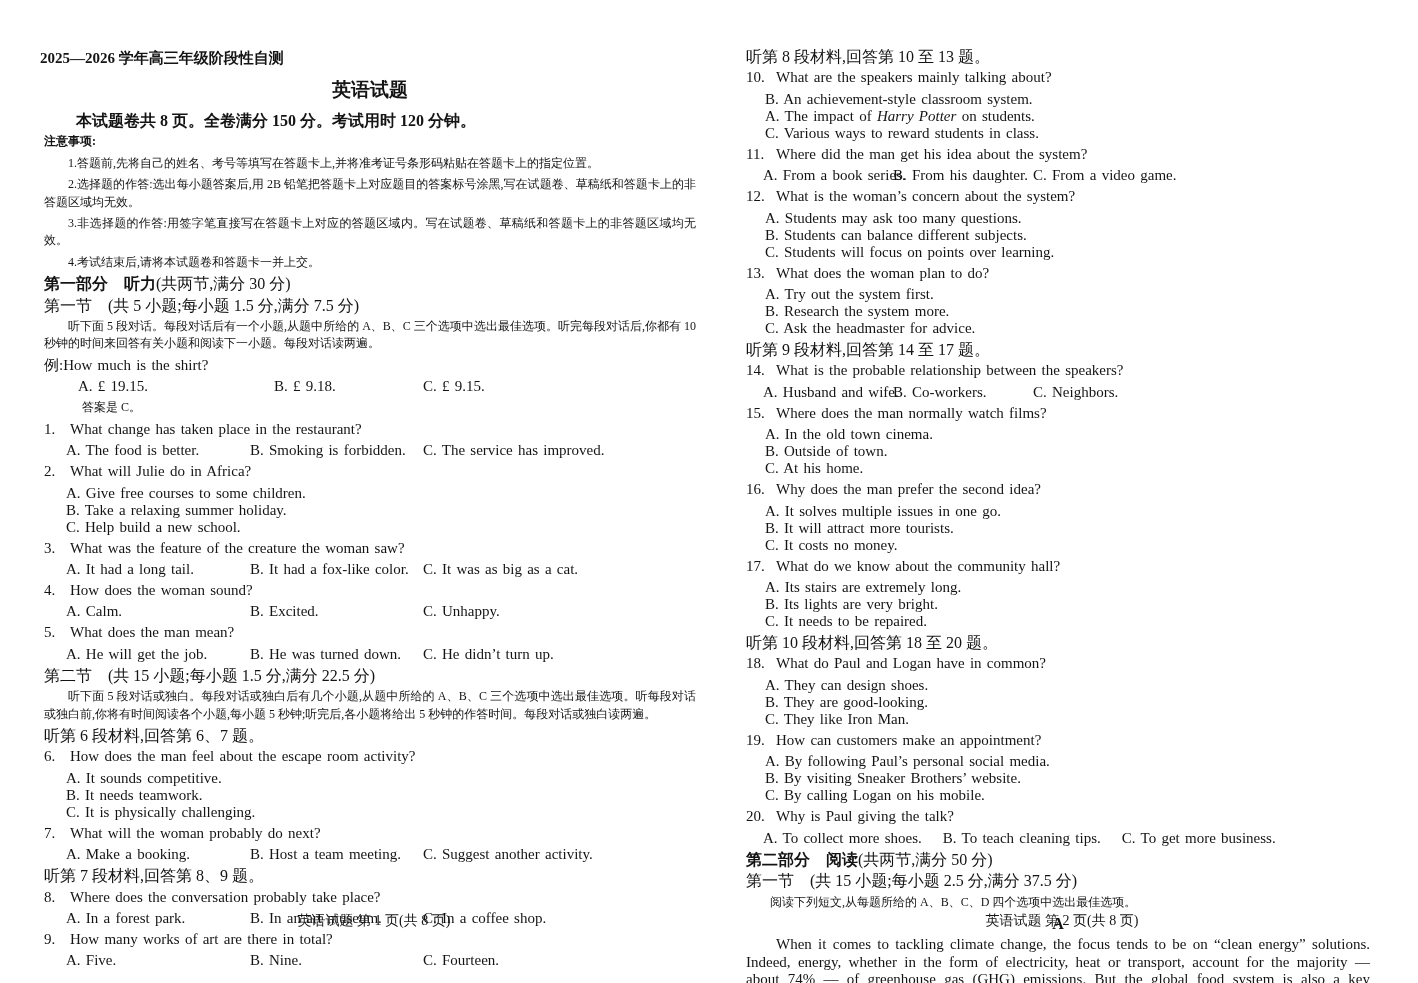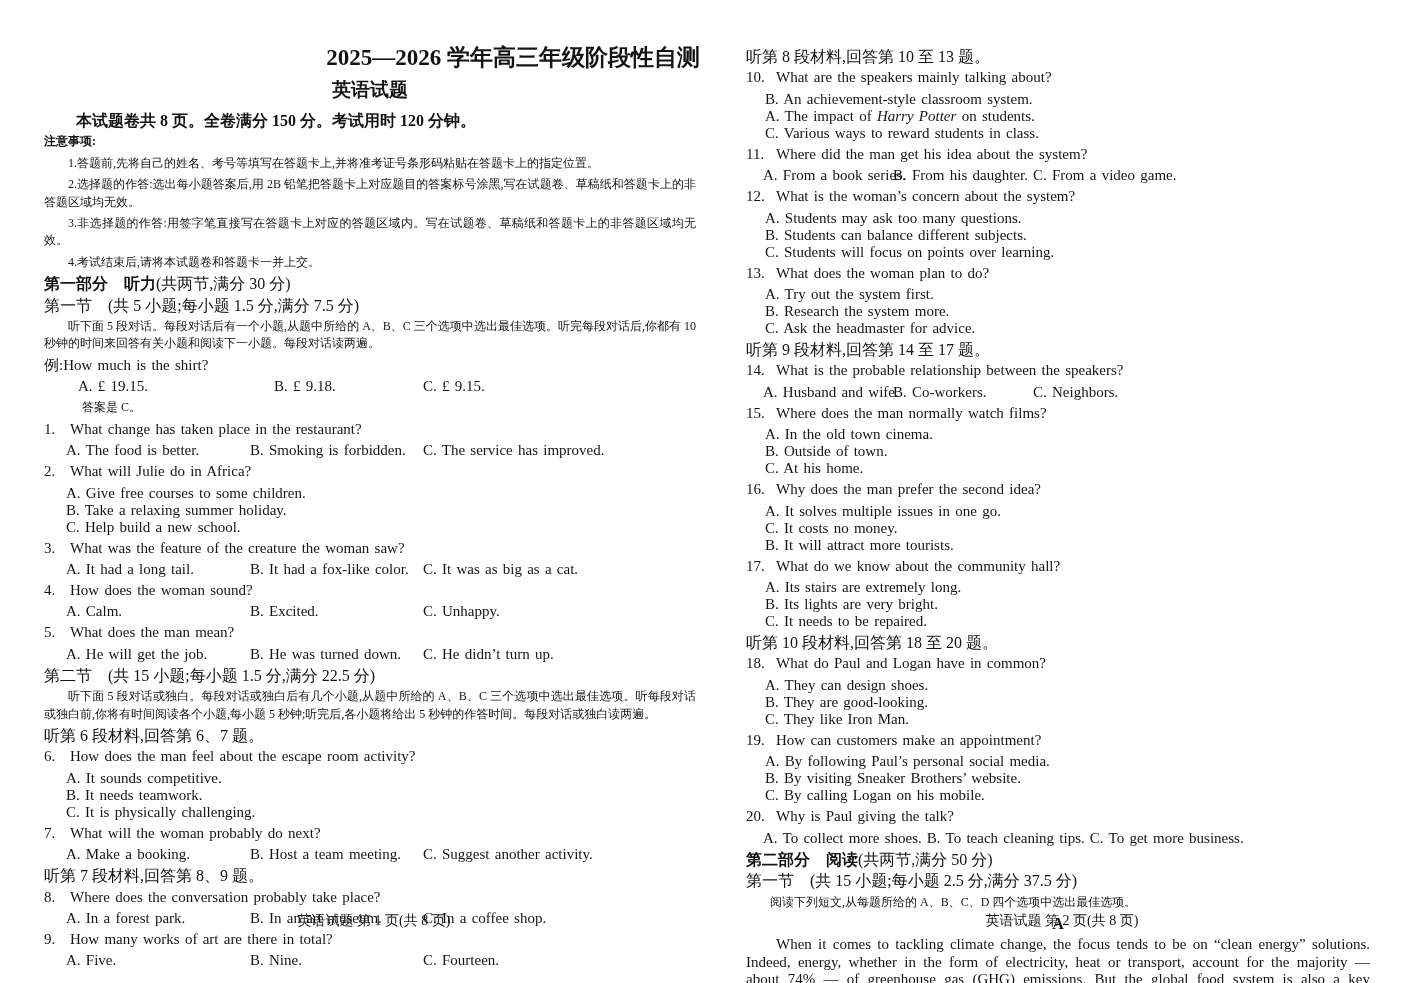--- a/index.html
+++ b/index.html
@@ -6,40 +6,40 @@
   body{
     width:1418px;height:983px;position:relative;overflow:hidden;
     background:#ffffff;color:#141414;
     font-family:"Liberation Serif","DejaVu Serif",serif;
   }
   .col{position:absolute;top:44px}
   .page-1{left:40px;width:660px}
   .page-2{left:742px;width:632px}
   p{margin:4px;line-height:17.4px}
   .cn{font-size:12px}
-  h1{font-size:23px;font-weight:bold;text-align:right;margin:0 0 6px 0;line-height:28px}
+  h1{font-size:15px;font-weight:bold;text-align:left;margin:0 0 6px 0;line-height:28px}
   h2{font-size:19px;font-weight:bold;text-align:center;margin:1px 0 10px 0;line-height:24px}
   .exam-info{font-weight:bold;text-indent:2em;font-size:16px}
   .bold{font-weight:bold}
   .para{text-indent:2em;text-align:justify}
   .part-heading{font-size:16px}
   .part-heading b{font-weight:bold}
   .section-heading{font-size:16px}
   .material{font-size:16px}
   .qline{font-size:15px;word-spacing:1.5px}
   .qnum{display:inline-block}
   .page-1 .qnum{min-width:26px}
   .page-2 .qnum{min-width:30px}
   .opt{font-size:15px;word-spacing:1.5px;white-space:nowrap}
   .opts.stack .opt{display:block}
   .page-1 .opts.stack{padding-left:26px}
   .page-2 .opts.stack{padding-left:23px}
   .page-1 .opts.row{display:grid;grid-template-columns:184px 173px auto;padding-left:26px}
   .page-2 .opts.row{display:grid;grid-template-columns:130px 140px auto;padding-left:21px}
-  .opts.row-tight{display:flex;gap:5px;padding-left:21px}
+  .opts.row-tight{display:flex;gap:21px;padding-left:21px}
   .ex-opts{display:grid;grid-template-columns:196px 149px auto;padding-left:38px}
   .ex-opts .opt{font-size:15px;white-space:nowrap}
   .example-answer{padding-left:38px}
   .passage-label{text-align:center;font-weight:bold;font-size:16px}
   .passage{font-size:15px;text-indent:2em;text-align:justify;text-align-last:justify;word-spacing:2.2px}
   .footer{position:absolute;top:908px;text-align:center;font-size:14px}
   .footer-1{left:40px;width:660px}
   .footer-2{left:742px;width:632px}
 </style>
 </head>
@@ -195,22 +195,22 @@
         <div class="opts stack">
           <span class="opt">A. In the old town cinema.</span>
           <span class="opt">B. Outside of town.</span>
           <span class="opt">C. At his home.</span>
         </div>
       </div>
       <div class="question">
         <p class="qline"><span class="qnum">16.</span><span class="qtext">Why does the man prefer the second idea?</span></p>
         <div class="opts stack">
           <span class="opt">A. It solves multiple issues in one go.</span>
+          <span class="opt">B. It will attract more tourists.</span>
           <span class="opt">C. It costs no money.</span>
-          <span class="opt">B. It will attract more tourists.</span>
         </div>
       </div>
       <div class="question">
         <p class="qline"><span class="qnum">17.</span><span class="qtext">What do we know about the community hall?</span></p>
         <div class="opts stack">
           <span class="opt">A. Its stairs are extremely long.</span>
           <span class="opt">B. Its lights are very bright.</span>
           <span class="opt">C. It needs to be repaired.</span>
         </div>
       </div>

